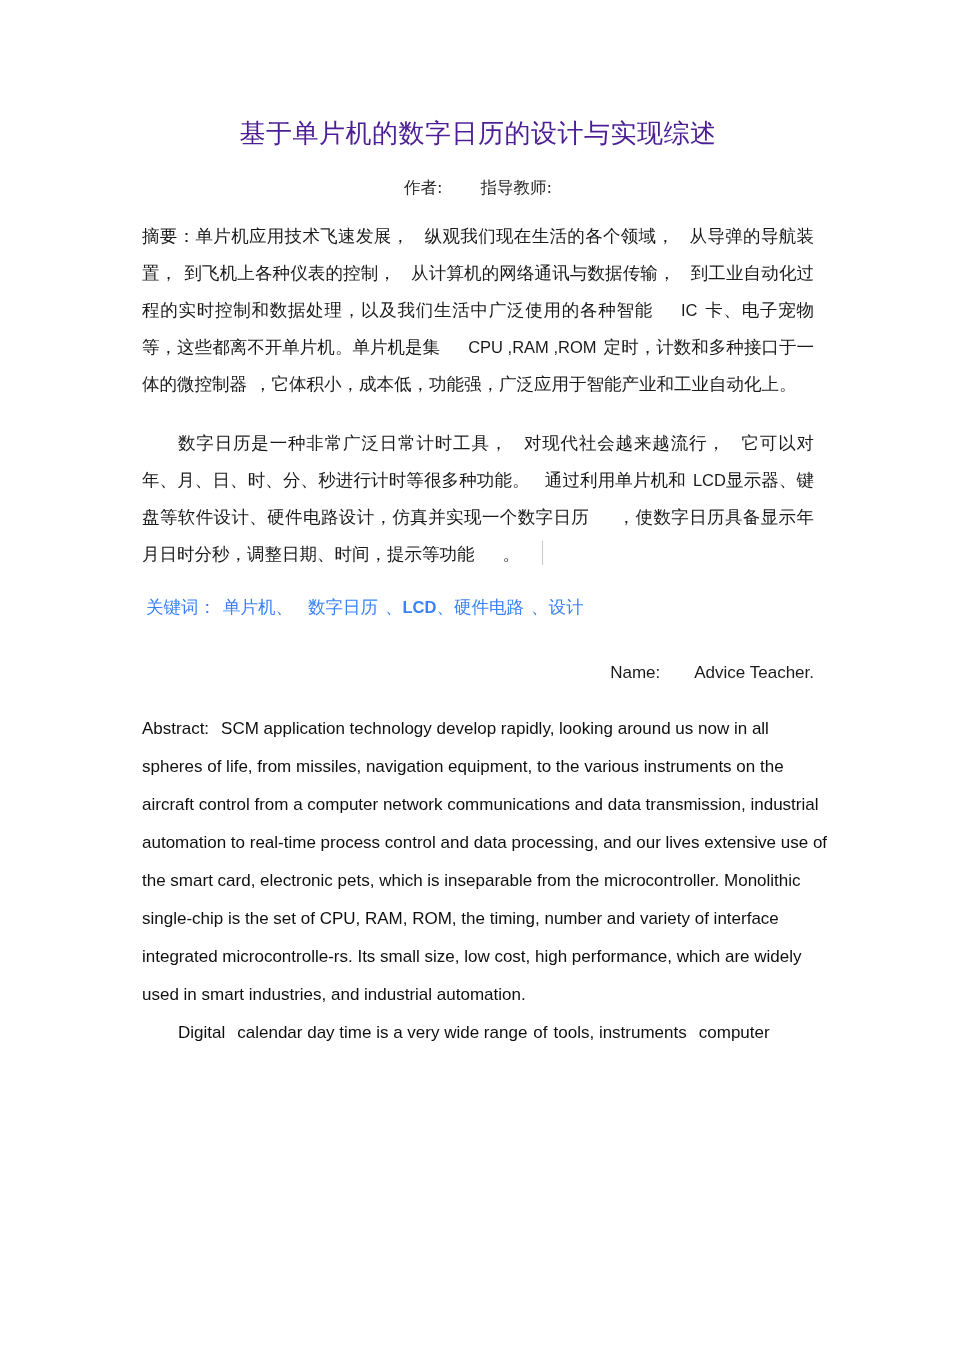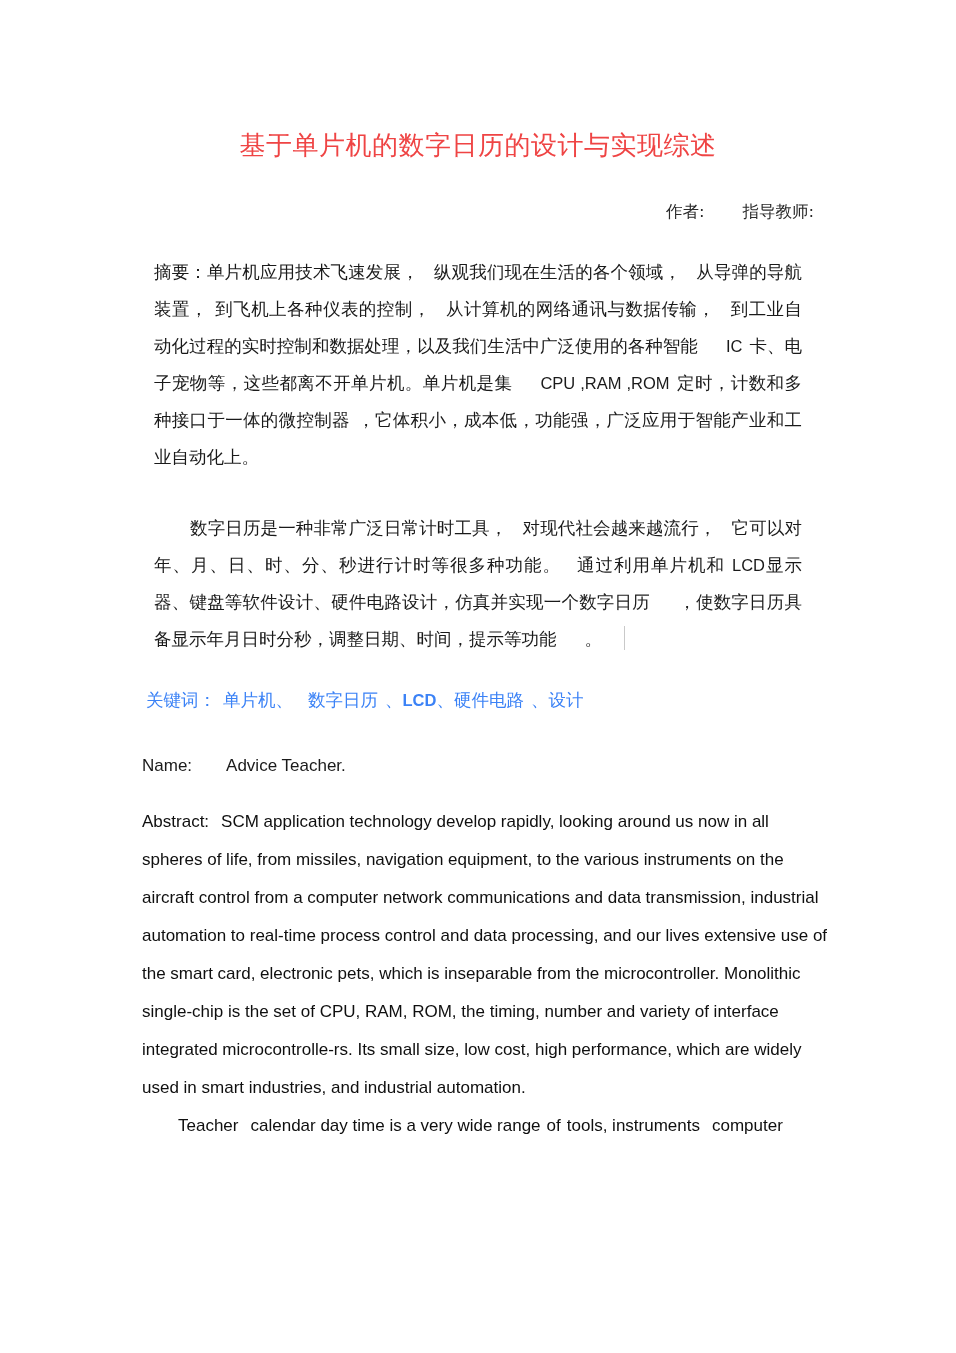--- a/index.html
+++ b/index.html
@@ -27,47 +27,47 @@
     width: 672px;
   }
 
   
   .cn-title {
     font-family: "DejaVu Serif", "Liberation Serif", serif;
     font-size: 26px;
     font-weight: 400;
     line-height: 34px;
     text-align: center;
-    margin: 12px;
+    margin: 0;
     padding-top: 116px;
     letter-spacing: 0.5px;
-    color: #ef4444;
+    color: #4c1d95;
   }
 
   
   .cn-byline {
     font-family: "DejaVu Sans", "Liberation Sans", sans-serif;
     font-size: 16.5px;
     line-height: 26px;
-    text-align: right;
+    text-align: center;
     margin: 0;
     padding-top: 25px;
     color: #2a2a2a;
   }
   .cn-byline .gap {
     display: inline-block;
     width: 38px;
   }
 
   
   .cn-para {
     font-family: "DejaVu Serif", "Liberation Serif", serif;
     font-size: 17.5px;
     line-height: 37px;
-    margin: 12px;
+    margin: 0;
     text-align: justify;
     text-justify: inter-ideograph;
     color: #1a1a1a;
     word-break: break-all;
   }
   .cn-para.first { padding-top: 17px; }
   .cn-para.second { padding-top: 22px; text-indent: 36px; }
 
   .cn-para .lat {
     font-family: "Liberation Sans", "DejaVu Sans", sans-serif;
@@ -112,21 +112,21 @@
     margin: 0;
     color: #000;
   }
   .en-title.l1 { padding-top: 33px; }
   .en-title.l2 { padding-top: 32px; }
 
   .en-byline {
     font-family: "Liberation Sans", "DejaVu Sans", sans-serif;
     font-size: 17px;
     line-height: 26px;
-    text-align: left;
+    text-align: right;
     margin: 0;
     padding-top: 32px;
     color: #1a1a1a;
   }
   .en-byline .gap { display: inline-block; width: 34px; }
 
   
   .en-para {
     font-family: "Liberation Sans", "DejaVu Sans", sans-serif;
     font-size: 17px;
@@ -169,17 +169,17 @@
 
     <p class="en-byline">
       <span>Name:</span><span class="gap"></span><span>Advice Teacher.</span>
     </p>
 
     <p class="en-para first">
       <span class="en-label">Abstract</span><span>:</span><span class="sp-m"></span><span>SCM application technology develop rapidly, looking around us now in all spheres of life, from missiles, navigation equipment, to the various instruments on the aircraft control from a computer network communications and data transmission, industrial automation to real-time process control and data processing, and our lives extensive use of the smart card, electronic pets, which is inseparable from the microcontroller. Monolithic single-chip is the set of CPU, RAM, ROM, the timing, number and variety of interface integrated microcontrolle-rs. Its small size, low cost, high performance, which are widely used in smart industries, and industrial automation.</span>
     </p>
 
     <p class="en-para second">
-      <span>Teacher</span><span class="sp-m"></span><span>calendar day time is a very wide range</span><span class="sp-s"></span><span>of</span><span class="sp-s"></span><span>tools, instruments</span><span class="sp-m"></span><span>computer</span>
+      <span>Digital</span><span class="sp-m"></span><span>calendar day time is a very wide range</span><span class="sp-s"></span><span>of</span><span class="sp-s"></span><span>tools, instruments</span><span class="sp-m"></span><span>computer</span>
     </p>
 
   </div>
 </div>
 
 </body></html>

